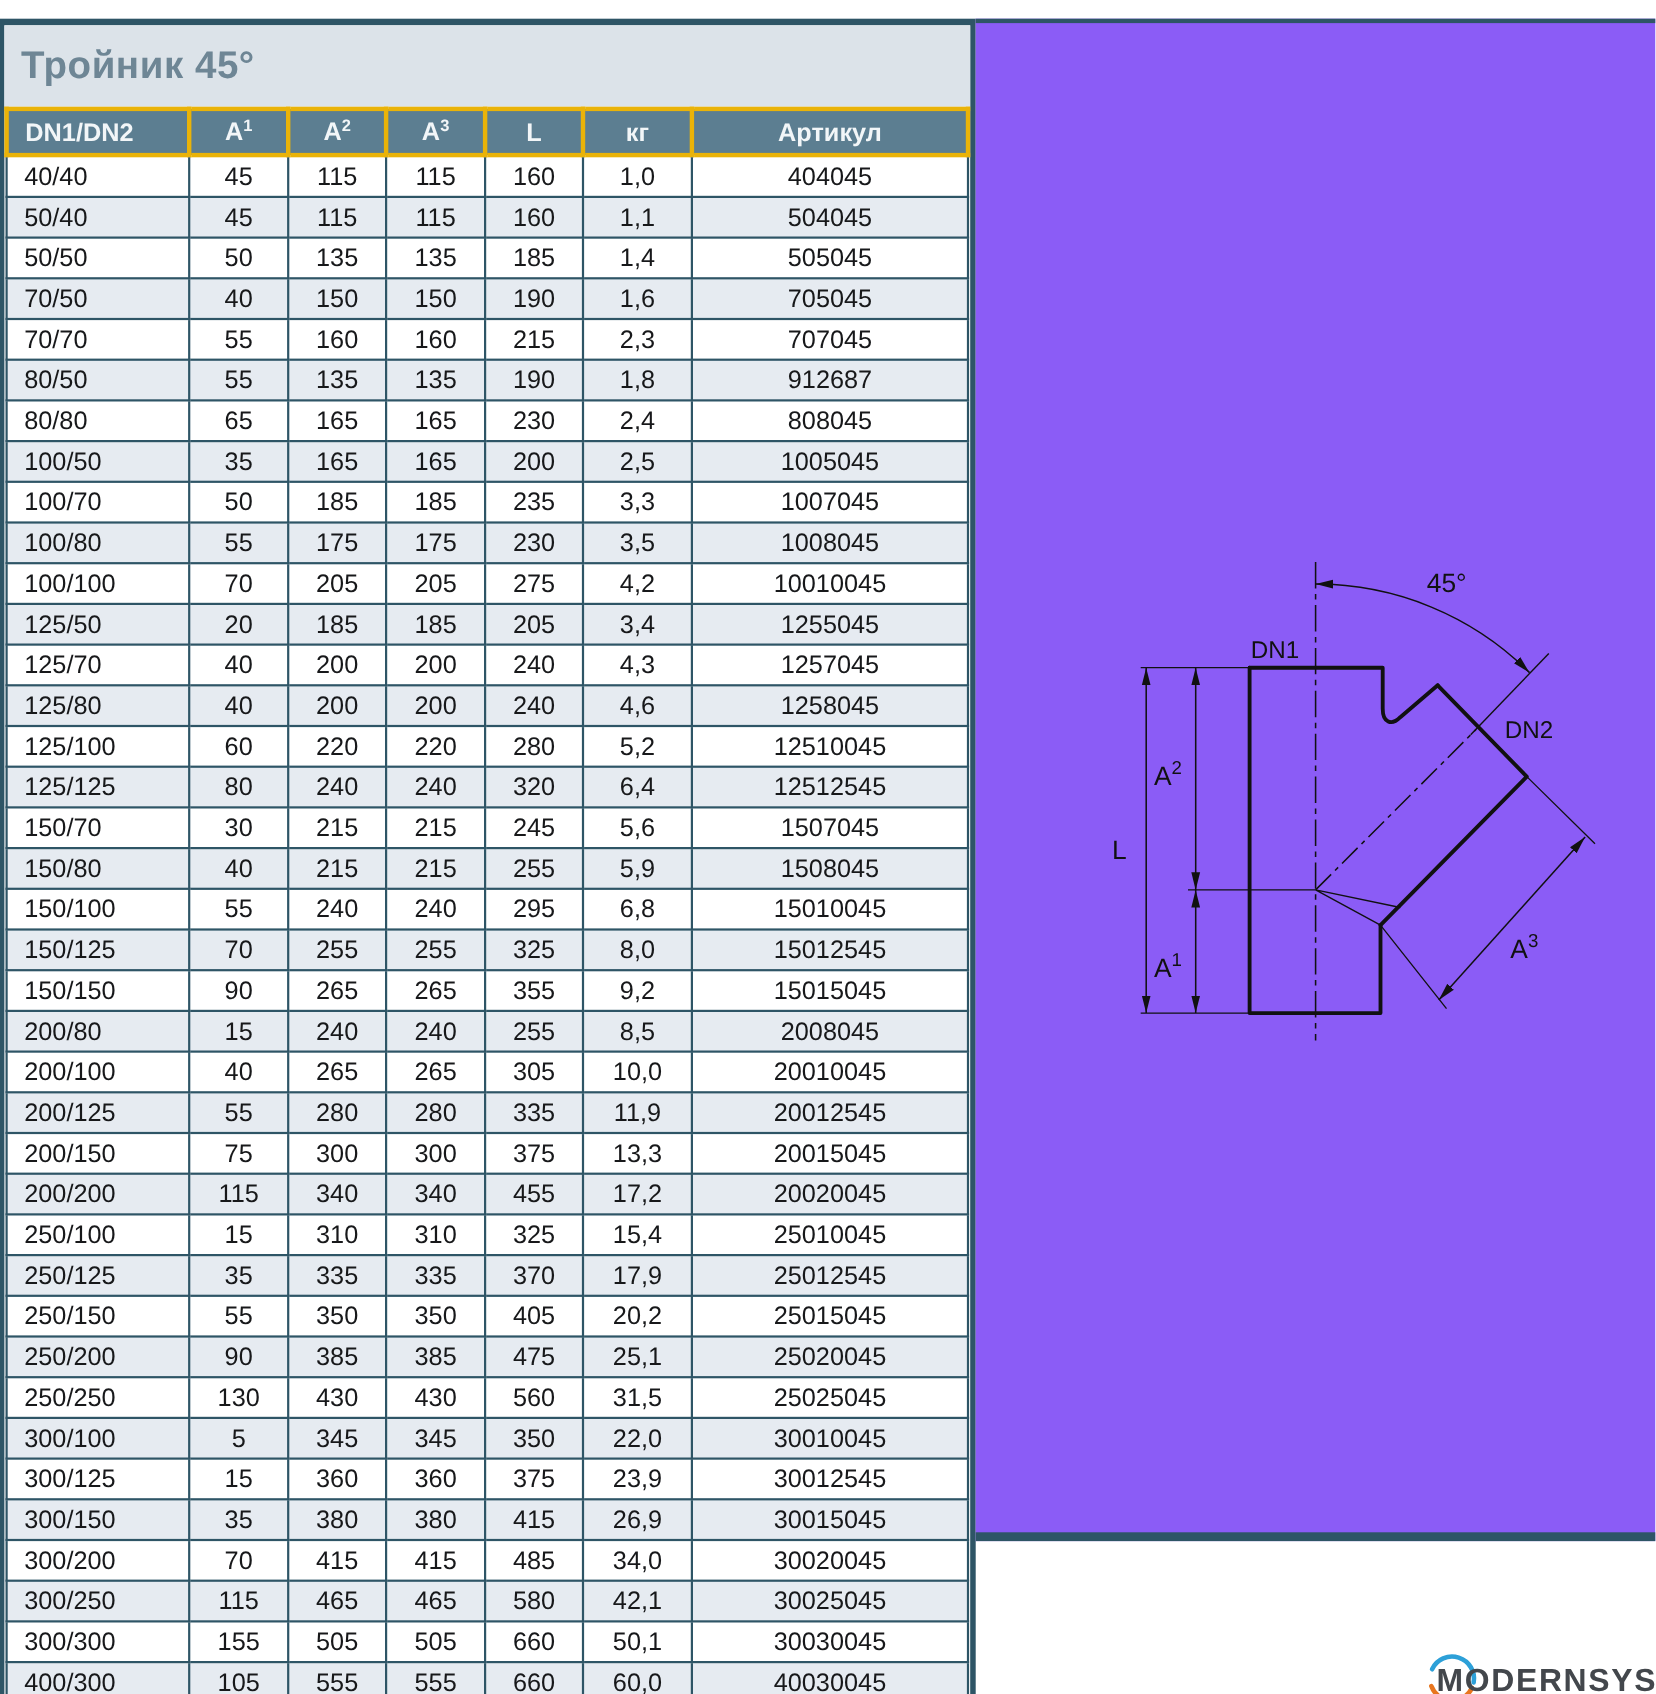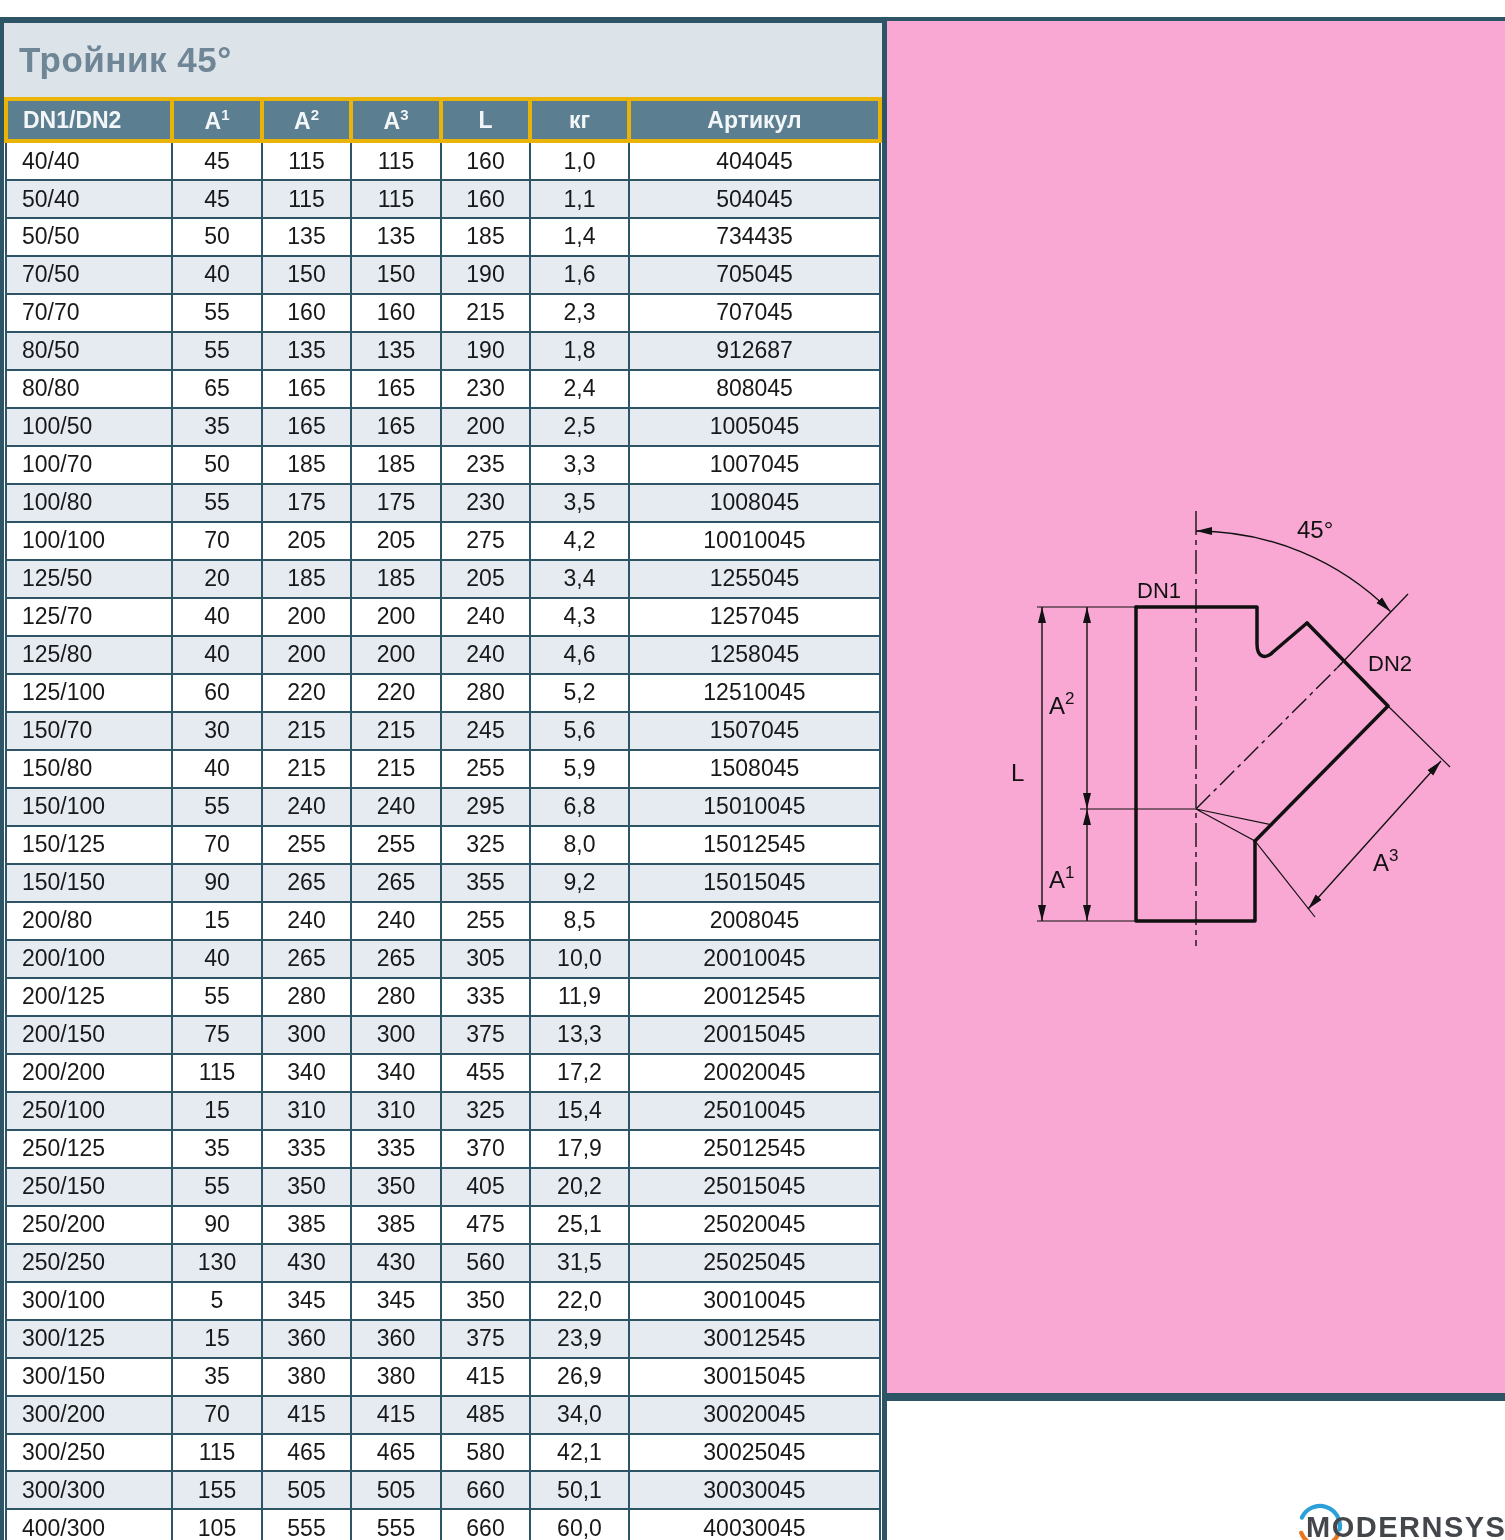--- a/index.html
+++ b/index.html
@@ -44,21 +44,21 @@
     border:2px solid #2e5566;
     text-align:center;padding:0;height:35px;
     background:#ffffff;white-space:nowrap;
   }
   table.spec td:first-child{text-align:left;padding-left:15px;margin-top:24px;}
   table.spec tbody tr:nth-child(even) td{background:#e6ebf1;}
 
   
   .panel{
     position:absolute;left:887px;top:0;width:618px;height:1384px;
-    background:#f9a8d4;
+    background:#8b5cf6;
     box-sizing:border-box;
     border-top:4px solid #2e5566;
     border-bottom:8px solid #2e5566;
   }
   .diagram{position:absolute;left:98px;top:455px;width:520px;height:485px;}
   .diagram text{fill:#111;font-family:"Liberation Sans",sans-serif;}
 
   
   .logo-box{
     position:absolute;right:0;bottom:0;width:212px;height:57px;
@@ -113,21 +113,21 @@
               <td>1,1</td>
               <td>504045</td>
             </tr>
             <tr>
               <td>50/50</td>
               <td>50</td>
               <td>135</td>
               <td>135</td>
               <td>185</td>
               <td>1,4</td>
-              <td>734435</td>
+              <td>505045</td>
             </tr>
             <tr>
               <td>70/50</td>
               <td>40</td>
               <td>150</td>
               <td>150</td>
               <td>190</td>
               <td>1,6</td>
               <td>705045</td>
             </tr>
@@ -222,20 +222,29 @@
               <td>1258045</td>
             </tr>
             <tr>
               <td>125/100</td>
               <td>60</td>
               <td>220</td>
               <td>220</td>
               <td>280</td>
               <td>5,2</td>
               <td>12510045</td>
+            </tr>
+            <tr>
+              <td>125/125</td>
+              <td>80</td>
+              <td>240</td>
+              <td>240</td>
+              <td>320</td>
+              <td>6,4</td>
+              <td>12512545</td>
             </tr>
             <tr>
               <td>150/70</td>
               <td>30</td>
               <td>215</td>
               <td>215</td>
               <td>245</td>
               <td>5,6</td>
               <td>1507045</td>
             </tr>

